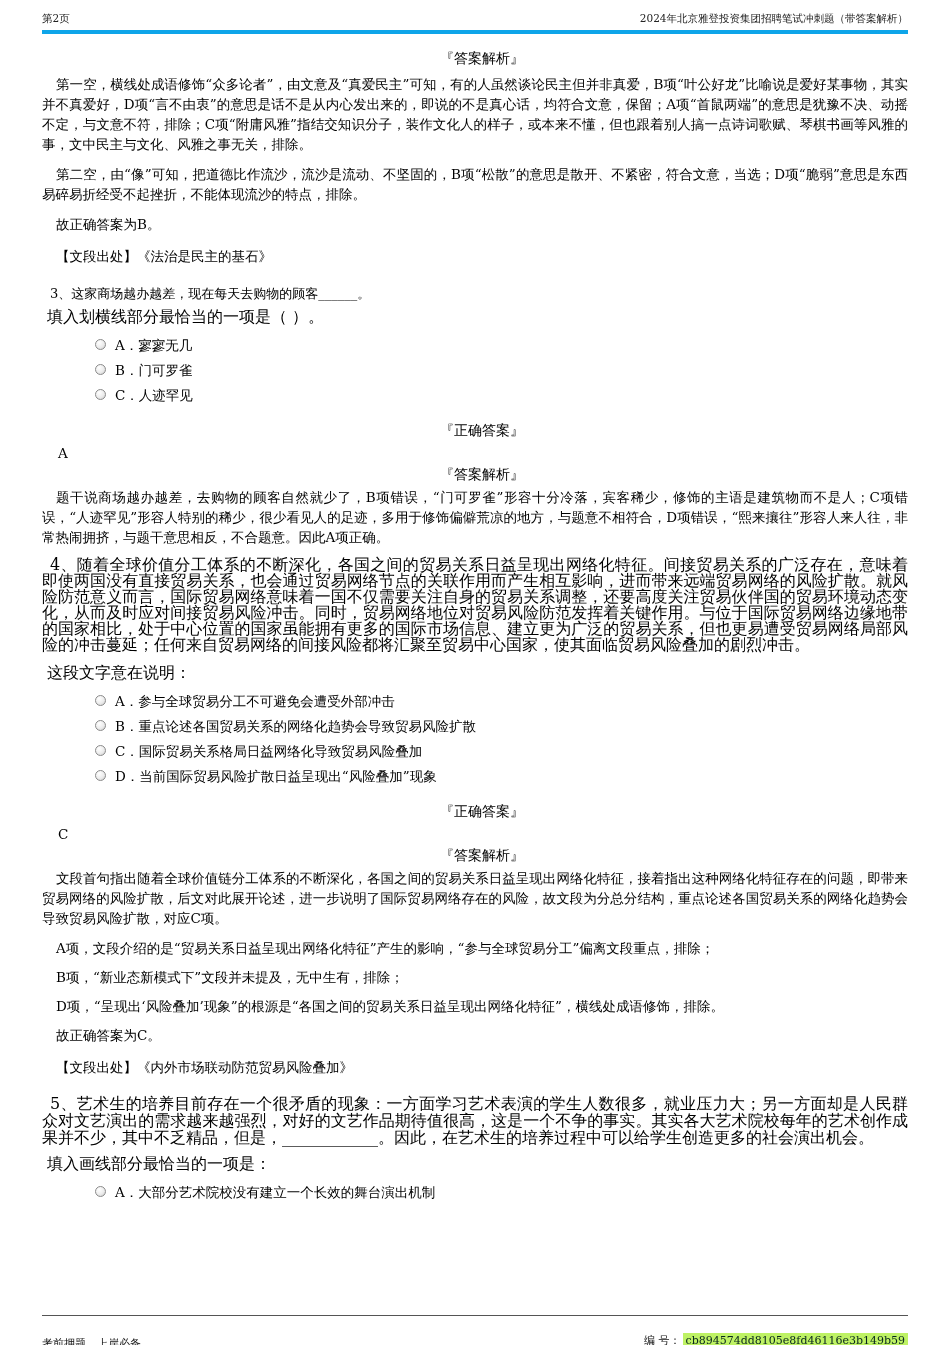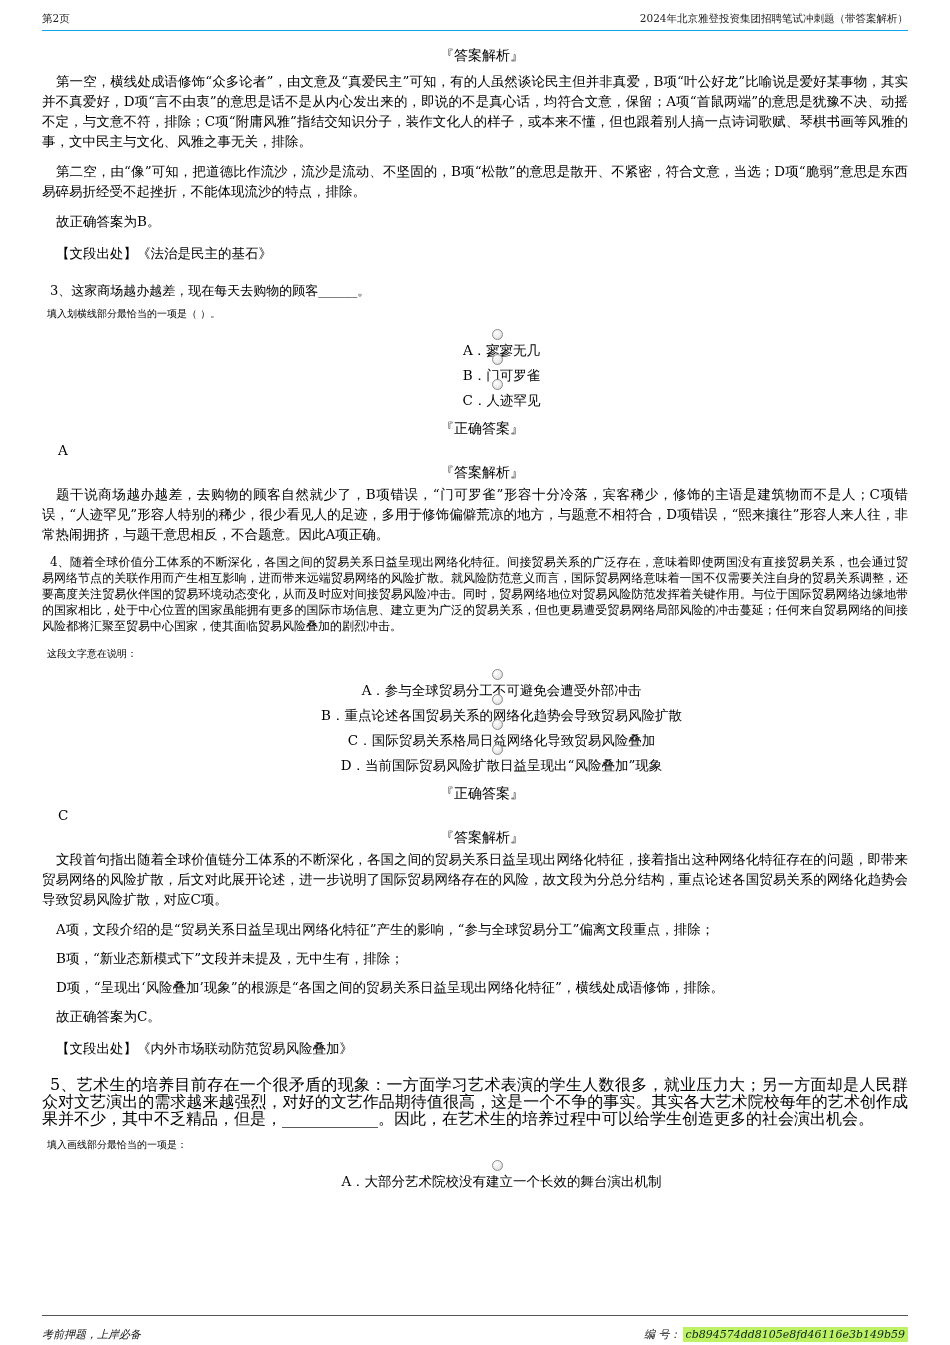--- a/index.html
+++ b/index.html
@@ -10,60 +10,59 @@
     color:#000;
     font-family:"DejaVu Serif","Liberation Serif",serif;
     position:relative;
     overflow:hidden;
   }
   .page { padding:10px 42px 0 42px; }
   .header {
     display:flex; justify-content:space-between; align-items:flex-end;
     font-size:10.5px; color:#222;
     padding:2px 0 4px 0;
-    border-bottom:1px solid #0ea5e9;
+    border-bottom:4px solid #0ea5e9;
   }
   .content { padding-top:14px; }
   .bracket-heading { font-size:14px; line-height:20px; margin:0 0 6px 14px;text-align:center; }
-  .tight { margin-bottom:2px; }
+  .tight { margin-bottom:2px;font-family:Liberation Mono, monospace; }
   .para {
     font-size:13.5px; line-height:20px;
     text-indent:14px; text-align:justify;
     margin-bottom:10px;
   }
   .note { margin-bottom:9px; }
   .conclusion { margin-bottom:12px; }
   .source { margin-bottom:18px; }
   .stem { font-size:13px; line-height:19px; text-indent:8px; margin-bottom:4px; }
-  .instruction { font-size:10px; line-height:19px; text-indent:5px; margin-bottom:6px; }
+  .instruction { font-size:16px; line-height:19px; text-indent:5px; margin-bottom:6px; }
   .stem-long {
-    font-size:12px; line-height:16px;
+    font-size:16px; line-height:16px;
     text-indent:8px; text-align:justify;
     margin-bottom:10px;
   }
   .q5-stem { font-size:16px; line-height:17px; margin-bottom:8px; }
   .options { margin:2px 0 14px 53px; }
   .options.last { margin-bottom:0; }
-  .option { display:flex; align-items:center; height:25px; cursor:default;flex-direction:column; }
+  .option { display:flex; align-items:center; height:25px; cursor:default; }
   .radio {
     width:11px; height:11px; border-radius:50%;
     border:1px solid #8a8a8a;
     background:radial-gradient(circle at 35% 30%, #ffffff 0%, #ececec 55%, #c8c8c8 100%);
     margin-right:9px; flex:0 0 auto;
   }
   .option-label { font-size:13.5px; line-height:20px; }
   .answer-line { font-size:13.5px; line-height:20px; margin:0 0 2px 16px; }
   .footer {
     position:absolute; left:42px; right:42px; bottom:0;
     height:30px;
     border-top:1px solid #555;
-    display:flex; justify-content:space-between; align-items:center;
+    display:flex; justify-content:space-between; 
     font-size:11px; color:#111;
-    padding-top:8px;
-    font-style:italic;
+    padding-top:20px;
   }
   .footer-right { display:flex; align-items:center; }
   .code-label { margin-right:2px; }
   .code-highlight { padding:1px 3px; color:#07251e; }
 </style>
 </head>
 <body>
 
 <div class="page">
 

